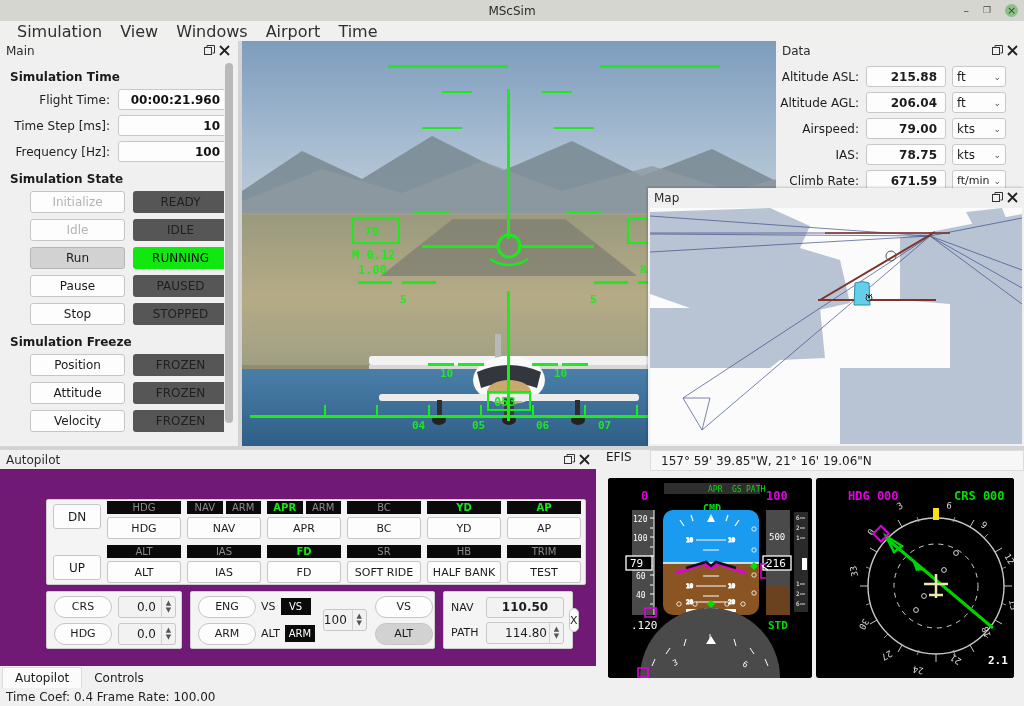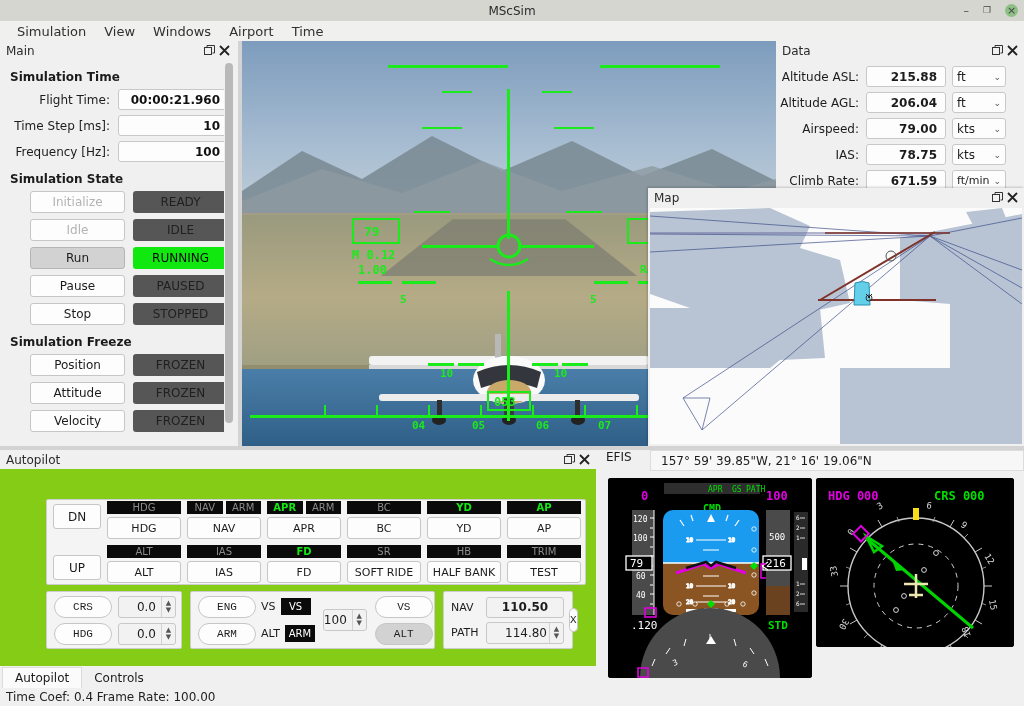--- a/index.html
+++ b/index.html
@@ -21,21 +21,21 @@
   .winbtns span{ font-size:11px; color:#444; line-height:1; cursor:pointer; }
   .wb-close{ width:13px;height:13px;border-radius:50%;background:#8cc084;
              display:flex;align-items:center;justify-content:center;
              color:#fff;font-size:9px; }
 
   
   .menubar{
     position:absolute; left:0; top:21px; width:1024px; height:20px;
     background:#f0f0ef; display:flex; align-items:center; padding-left:8px; gap:0;
   }
-  .menubar .mi{ padding:7px 9px; font-size:13px; color:#303030; cursor:default; }
+  .menubar .mi{ padding:7px 9px; font-size:16px; color:#303030; cursor:default; }
 
   
   .panel{ position:absolute; background:#f0f0f0; }
   .panel-title{
     height:19px; background:#f0f0f0; display:flex; align-items:center;
     padding:0 4px 0 6px; font-size:12px; color:#2b2b2b;
   }
   .panel-title .ttl{ flex:1; }
   .pt-btn{ width:15px; height:15px; display:flex; align-items:center;
            justify-content:center; cursor:pointer; color:#333; }
@@ -119,21 +119,21 @@
 
   
   #map-panel{ left:648px; top:188px; width:376px; height:258px;
               box-shadow:-1px -1px 2px rgba(0,0,0,.18); }
   #map-body{ position:absolute; left:2px; top:20px; width:372px; height:236px;
              background:#fafafa; overflow:hidden; }
 
   
   #ap-panel{ left:0; top:450px; width:596px; height:216px; }
   #ap-body{ position:absolute; left:0; top:19px; width:596px; height:197px;
-            background:#84cc16; padding:4px 16px; }
+            background:#701a75; padding:4px 16px; }
   .ap-box{ border:1px solid #cdcdcd; background:#f4f4f4; border-radius:2px; }
   #ap-top{ position:absolute; left:46px; top:30px; width:540px; height:86px;
            display:flex; align-items:center; padding:4px 6px; }
   .updn{ width:50px; display:flex; flex-direction:column; justify-content:space-between;
          height:76px; }
   .updn .btn{ width:48px; height:25px; }
   .apgrid{ flex:1; display:flex; flex-direction:column; gap:3px; padding-left:6px; }
   .aprow{ display:flex; gap:6px; }
   .apcell{ width:74px; }
   .ann{ height:13px; background:#0a0a0a; color:#8c8c8c; font-size:10px;
@@ -146,21 +146,21 @@
   .apbtn{ height:22px; background:#fdfdfd; border:1px solid #c6c6c6;
           border-radius:3px; display:flex; align-items:center; justify-content:center;
           font-size:11px; cursor:pointer; }
 
   #ap-low{ position:absolute; left:46px; top:122px; height:58px;
            display:flex; gap:8px; }
   .lowbox{ border:1px solid #cdcdcd; background:#f4f4f4; border-radius:2px;
            display:flex; align-items:center; padding:5px 7px; }
   .sbtn{ width:58px; height:22px; background:#fdfdfd; border:1px solid #c6c6c6;
          border-radius:11px; display:flex; align-items:center; justify-content:center;
-         font-size:11px; cursor:pointer;font-family:Liberation Mono, monospace; }
+         font-size:11px; cursor:pointer; }
   .sbtn.grey{ background:#d2d2d2; }
   .spin{ height:22px; background:#f2f2f2; border:1px solid #c8c8c8;
          border-radius:3px; display:flex; align-items:center; }
   .spin .v{ flex:1; text-align:right; padding-right:5px; font-size:12px; }
   .spin .ud{ width:14px; height:20px; border-left:1px solid #d2d2d2;
              display:flex; flex-direction:column; align-items:center;
              justify-content:center; font-size:7px; color:#555; line-height:7px; }
   .kbtn{ width:30px; height:17px; background:#0a0a0a; color:#fff;
          font-size:10px; display:flex; align-items:center; justify-content:center; }
   .navfld{ width:78px; height:21px; background:#f2f2f2; border:1px solid #c8c8c8;
@@ -171,21 +171,21 @@
   #efis-bar{ position:absolute; left:596px; top:450px; width:428px; height:24px;
              background:#f0f0f0; display:flex; padding-left:10px; }
   #efis-bar .lbl{ width:44px; font-size:12px; }
   #efis-bar .coord{ flex:1; height:21px; background:#f7f7f7; border:1px solid #dcdcdc;
                     display:flex; align-items:center; padding-left:10px; font-size:12px; }
   #efis-wrap{ position:absolute; left:596px; top:474px; width:428px; height:208px;
               background:#f0f0f0; display:flex; gap:4px; padding:4px 8px 4px 12px; }
   .efis-disp{ background:#000; border-radius:3px; position:relative; overflow:hidden;
               font-family:"DejaVu Sans Mono", monospace; }
   #pfd{ width:204px; height:200px; }
-  #hsi{ width:198px; height:169px; }
+  #hsi{ width:198px; height:200px;padding-left:20px; }
 
   
   #tabs{ position:absolute; left:0; top:666px; width:596px; height:22px;
          background:#f0f0f0; display:flex; align-items:flex-end; padding-left:2px; }
   .tab{ padding:3px 12px; font-size:12px; cursor:pointer; }
   .tab.active{ background:#fbfbfb; border:1px solid #dcdcdc; border-bottom:none; }
   #status{ position:absolute; left:0; top:688px; width:1024px; height:18px;
            background:#f0f0f0; display:flex; align-items:center; padding-left:6px;
            font-size:12px; color:#222; }
   .sep{ position:absolute; background:#d3d3d3; }

